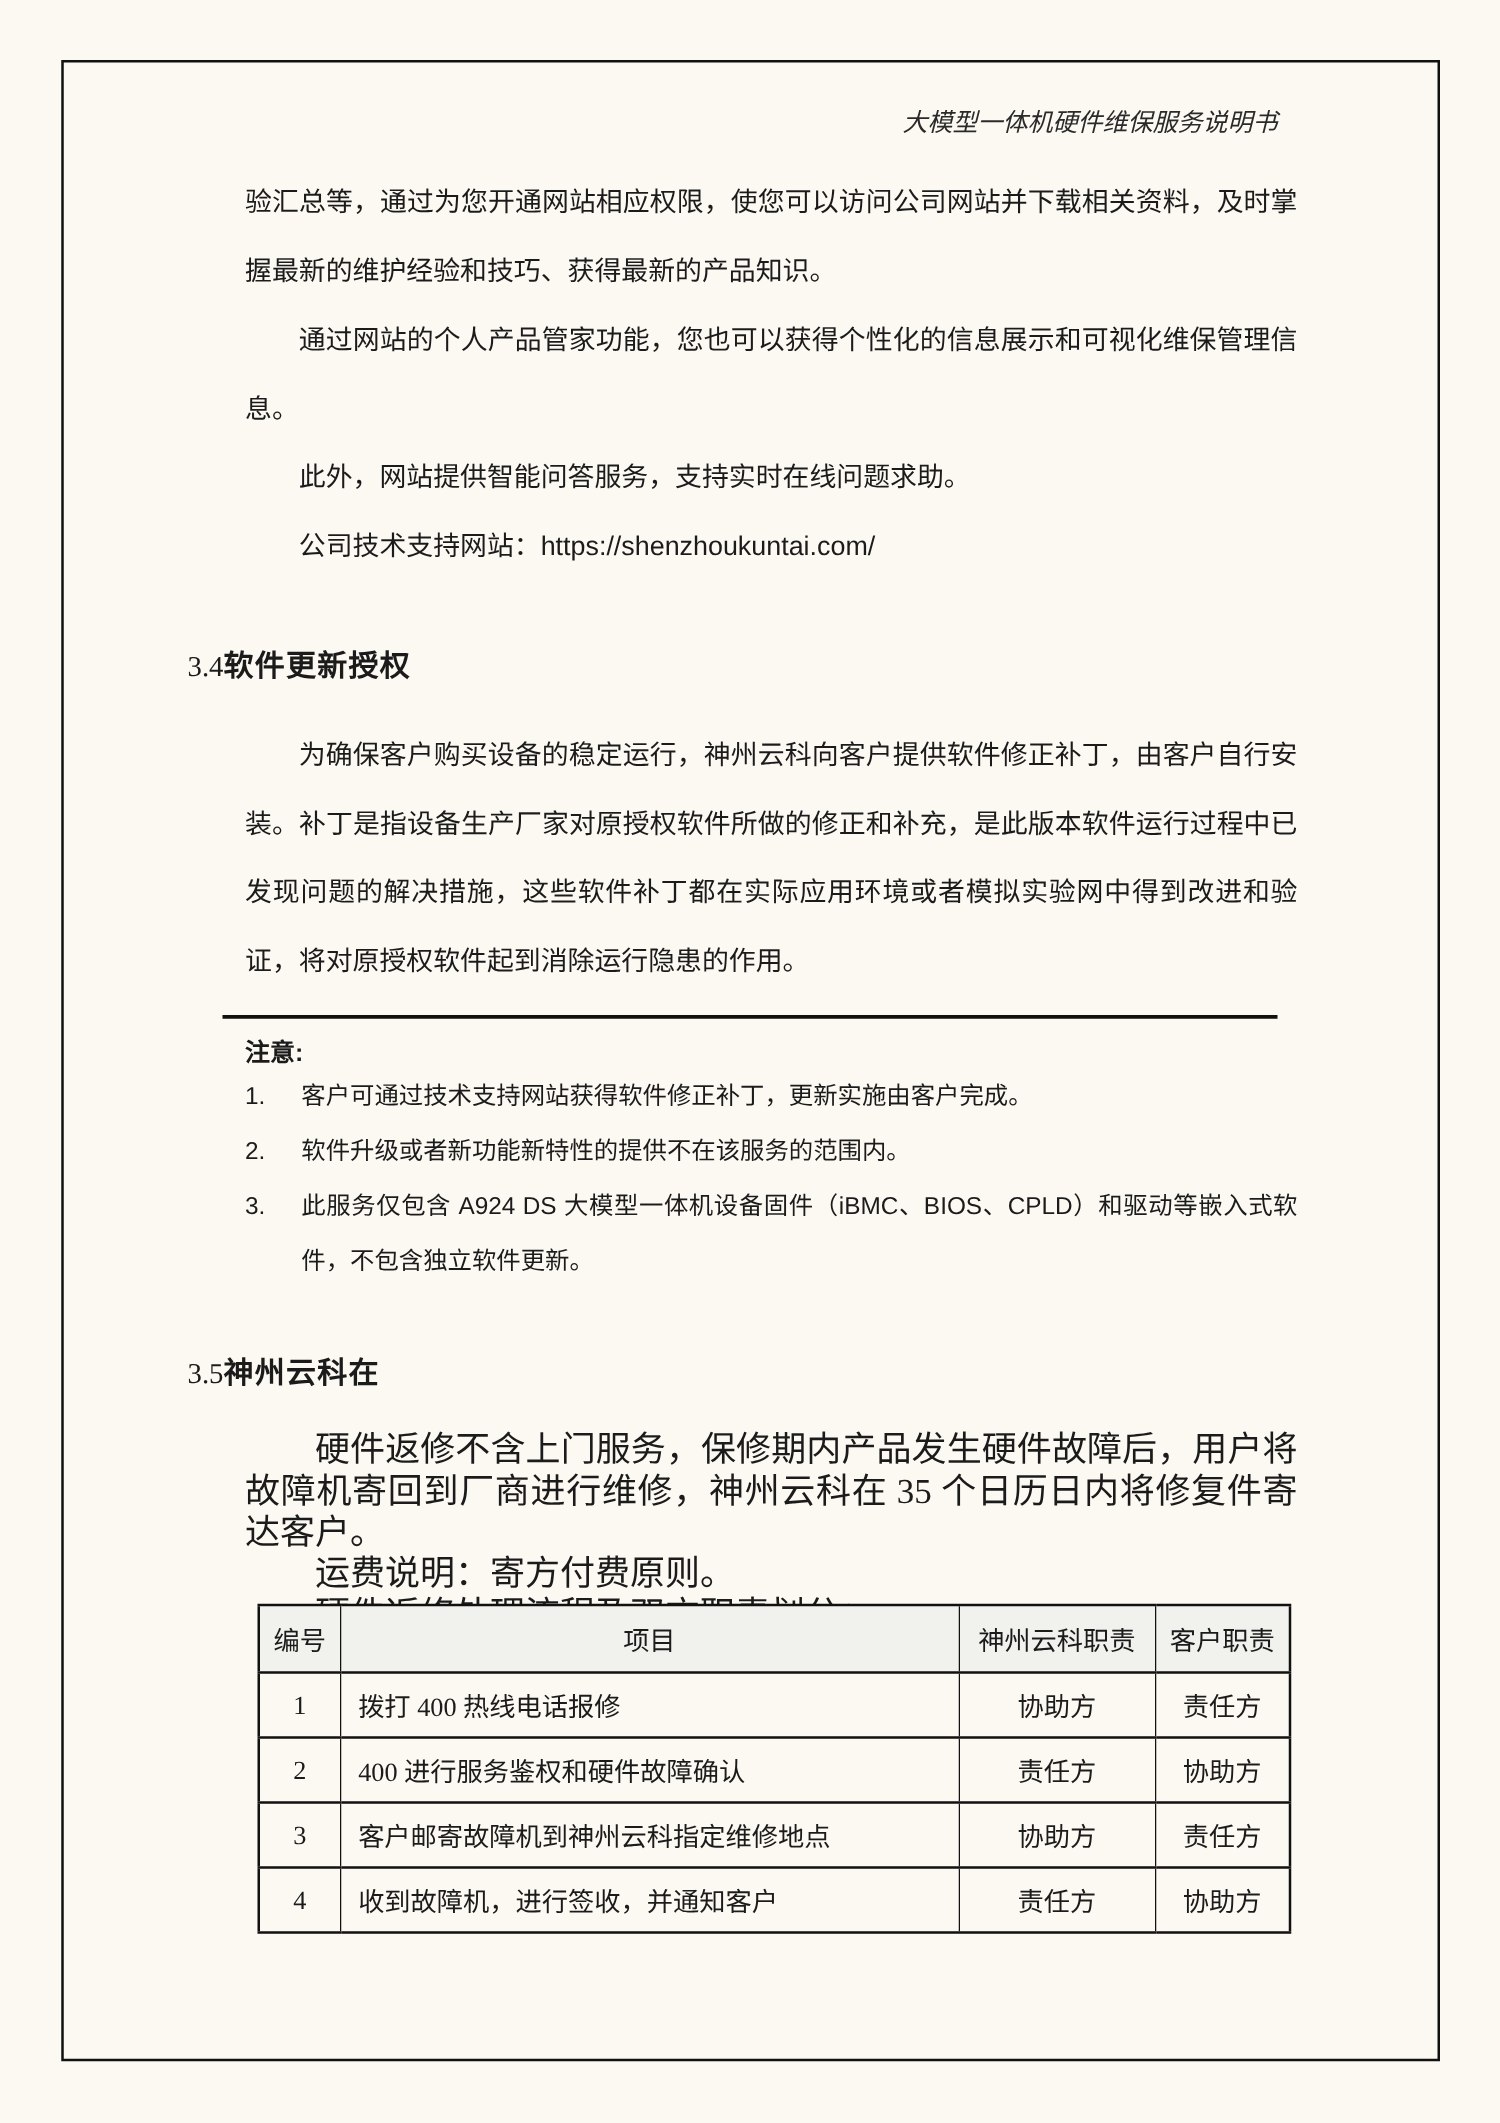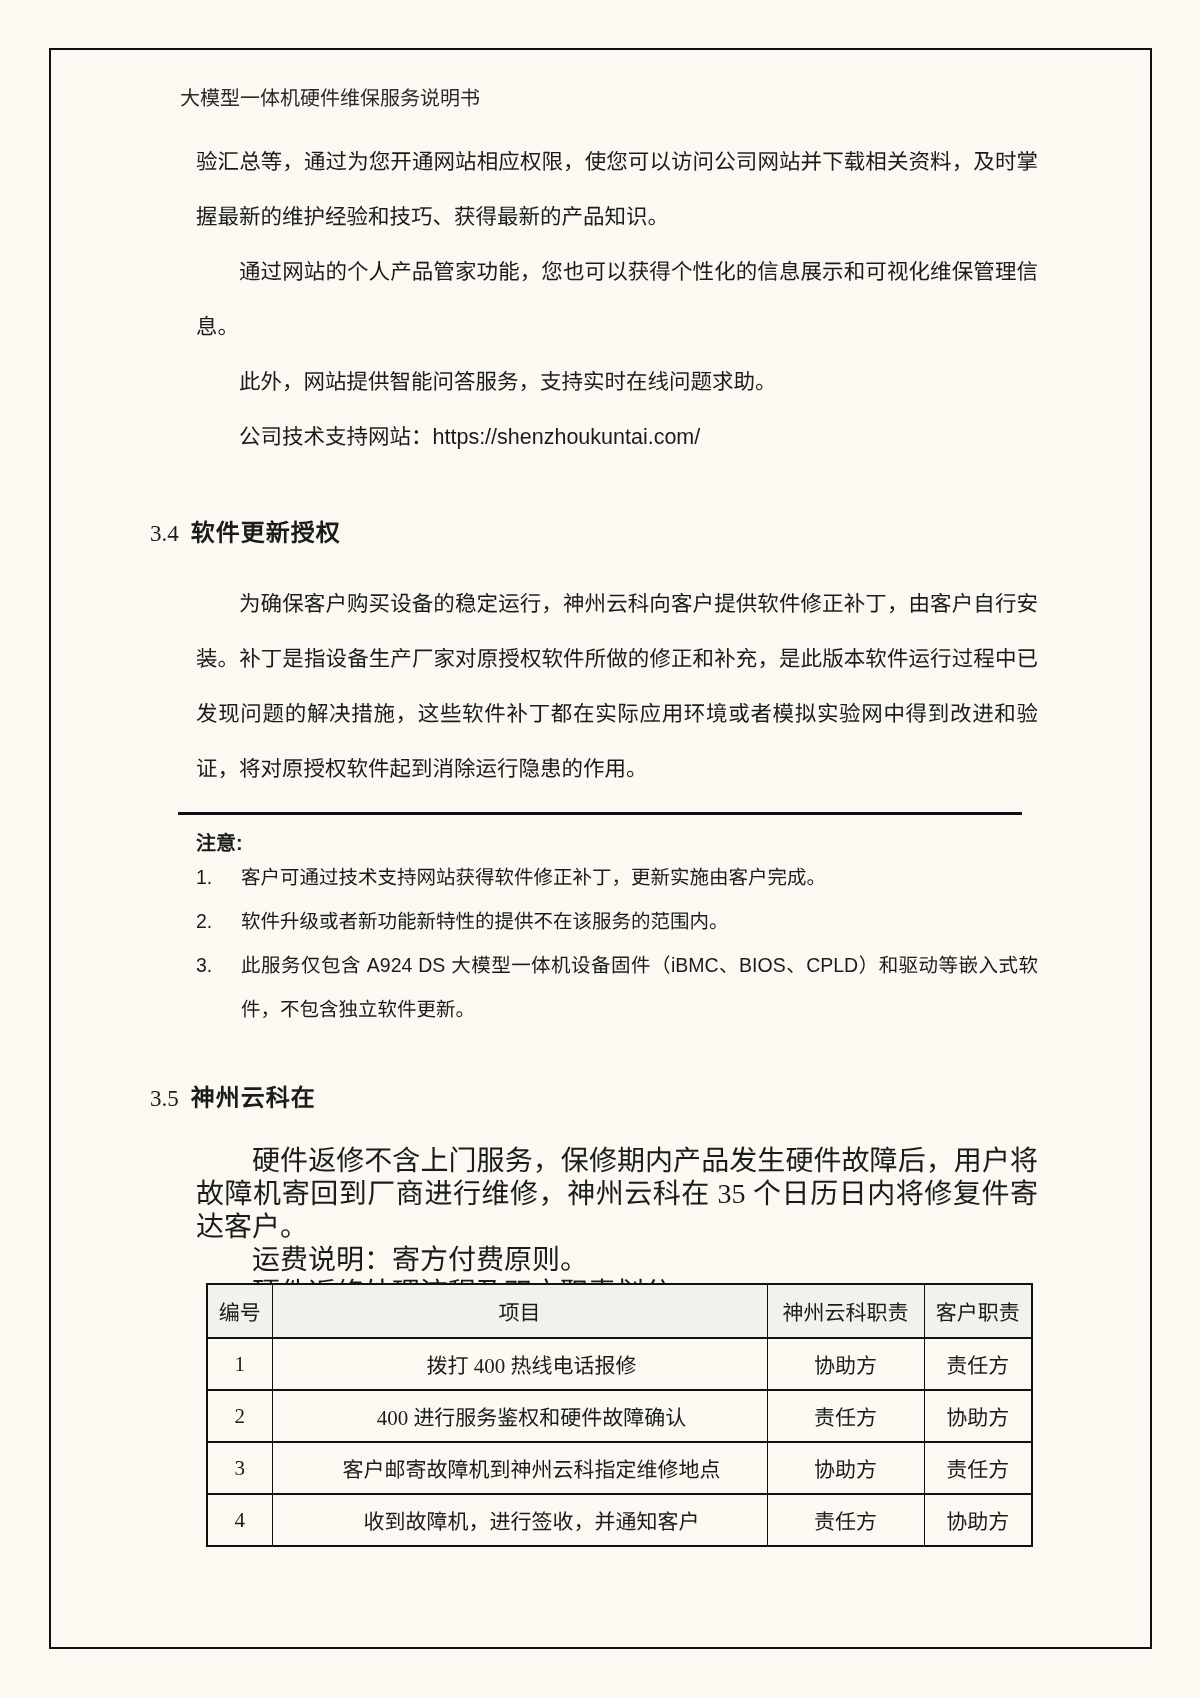--- a/index.html
+++ b/index.html
@@ -13,29 +13,29 @@
   .page{
     position:relative;width:1200px;height:1698px;margin:0 auto;
     background:var(--page-bg);color:var(--text);
     font-family:"Liberation Sans",sans-serif;overflow:hidden;
   }
   .page-border{
     position:absolute;left:49px;top:48px;width:1099px;height:1597px;
     border:2px solid var(--border);pointer-events:none;
   }
   .running-header{
-    position:absolute;top:82px;left:180px;width:842px;text-align:left;
-    font-family:"Liberation Serif",serif;font-size:20px;color:#2a2a2a;
+    position:absolute;top:82px;left:180px;width:842px;text-align:right;
+    font-family:"Liberation Serif",serif;font-size:20px;color:#2a2a2a;font-style:italic;
   }
   .block{position:absolute;left:196px;width:842px;}
   .body-sans{margin:0;font-size:21.5px;line-height:55px;text-align:justify;}
   .indent{text-indent:2em;}
   .heading{position:absolute;left:150px;white-space:nowrap;}
   .h-num{font-family:"Liberation Serif",serif;font-size:23px;}
-  .h-title{font-weight:bold;font-size:24px;margin-left:12px;letter-spacing:1px;}
+  .h-title{font-weight:bold;font-size:24px;letter-spacing:1px;}
   .divider{position:absolute;left:178px;width:844px;height:3px;background:var(--border);}
   .note-label{font-weight:bold;font-size:20px;line-height:24px;}
   .notes{margin:0;padding:0;list-style:none;font-size:19.5px;line-height:44px;}
   .notes li{display:flex;}
   .notes .num{flex:0 0 45px;}
   .notes .txt{flex:1;text-align:justify;}
   .serif-para p{
     margin:0;font-family:"Liberation Serif",serif;font-size:28px;
     line-height:33px;text-align:justify;
   }
@@ -45,21 +45,21 @@
     font-family:Liberation Serif, serif;font-size:21px;color:var(--text);
     border:2px solid var(--border);
   }
   .resp-table th,.resp-table td{
     border-top:2px solid var(--border);border-bottom:2px solid var(--border);
     border-left:1.5px solid var(--border);border-right:1.5px solid var(--border);
     padding:0;font-weight:normal;
   }
   .resp-table thead th{height:52px;background:var(--table-header-bg);text-align:center;}
   .resp-table tbody td{height:50px;text-align:center;}
-  .resp-table tbody td.c1{text-align:center;padding-left:32px;padding-right:8px;margin-left:43px;}
+  .resp-table tbody td.c1{text-align:left;padding-left:14px;padding-right:8px;margin-left:43px;}
   .footer{
     position:absolute;left:180px;top:1583px;width:842px;text-align:center;
     font-family:"Liberation Serif",serif;font-size:21px;font-weight:bold;
   }
   .footer .slash{font-style:italic;font-weight:normal;padding:0 7px;}
   .url{font-family:"Liberation Sans",sans-serif;}
 </style>
 </head>
 <body>
 

